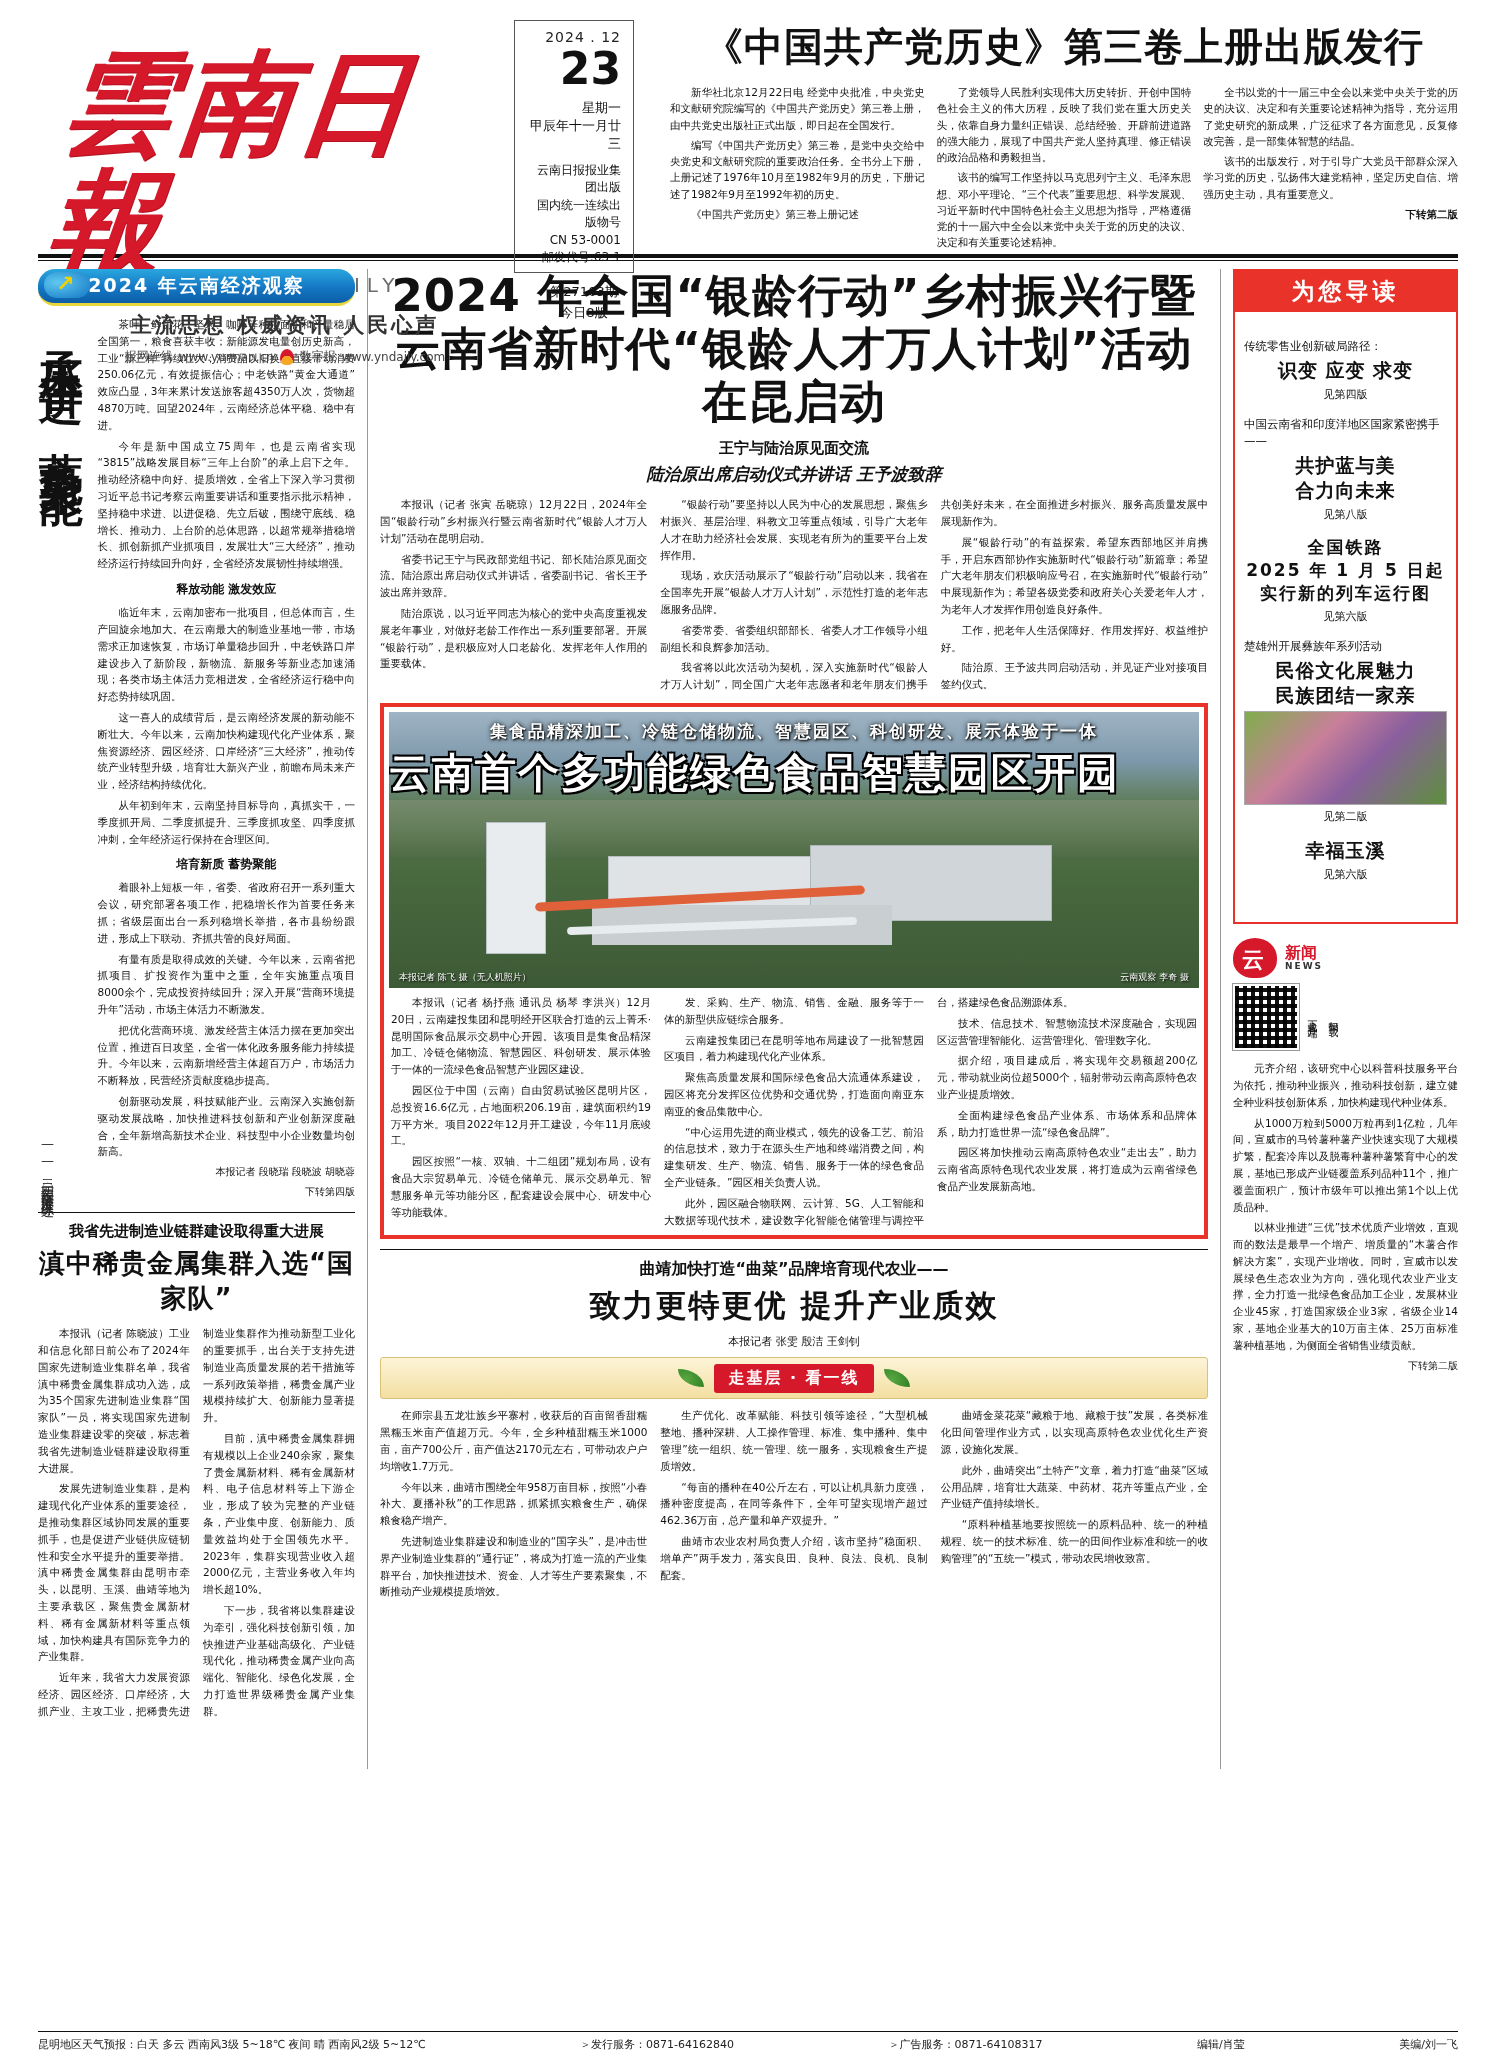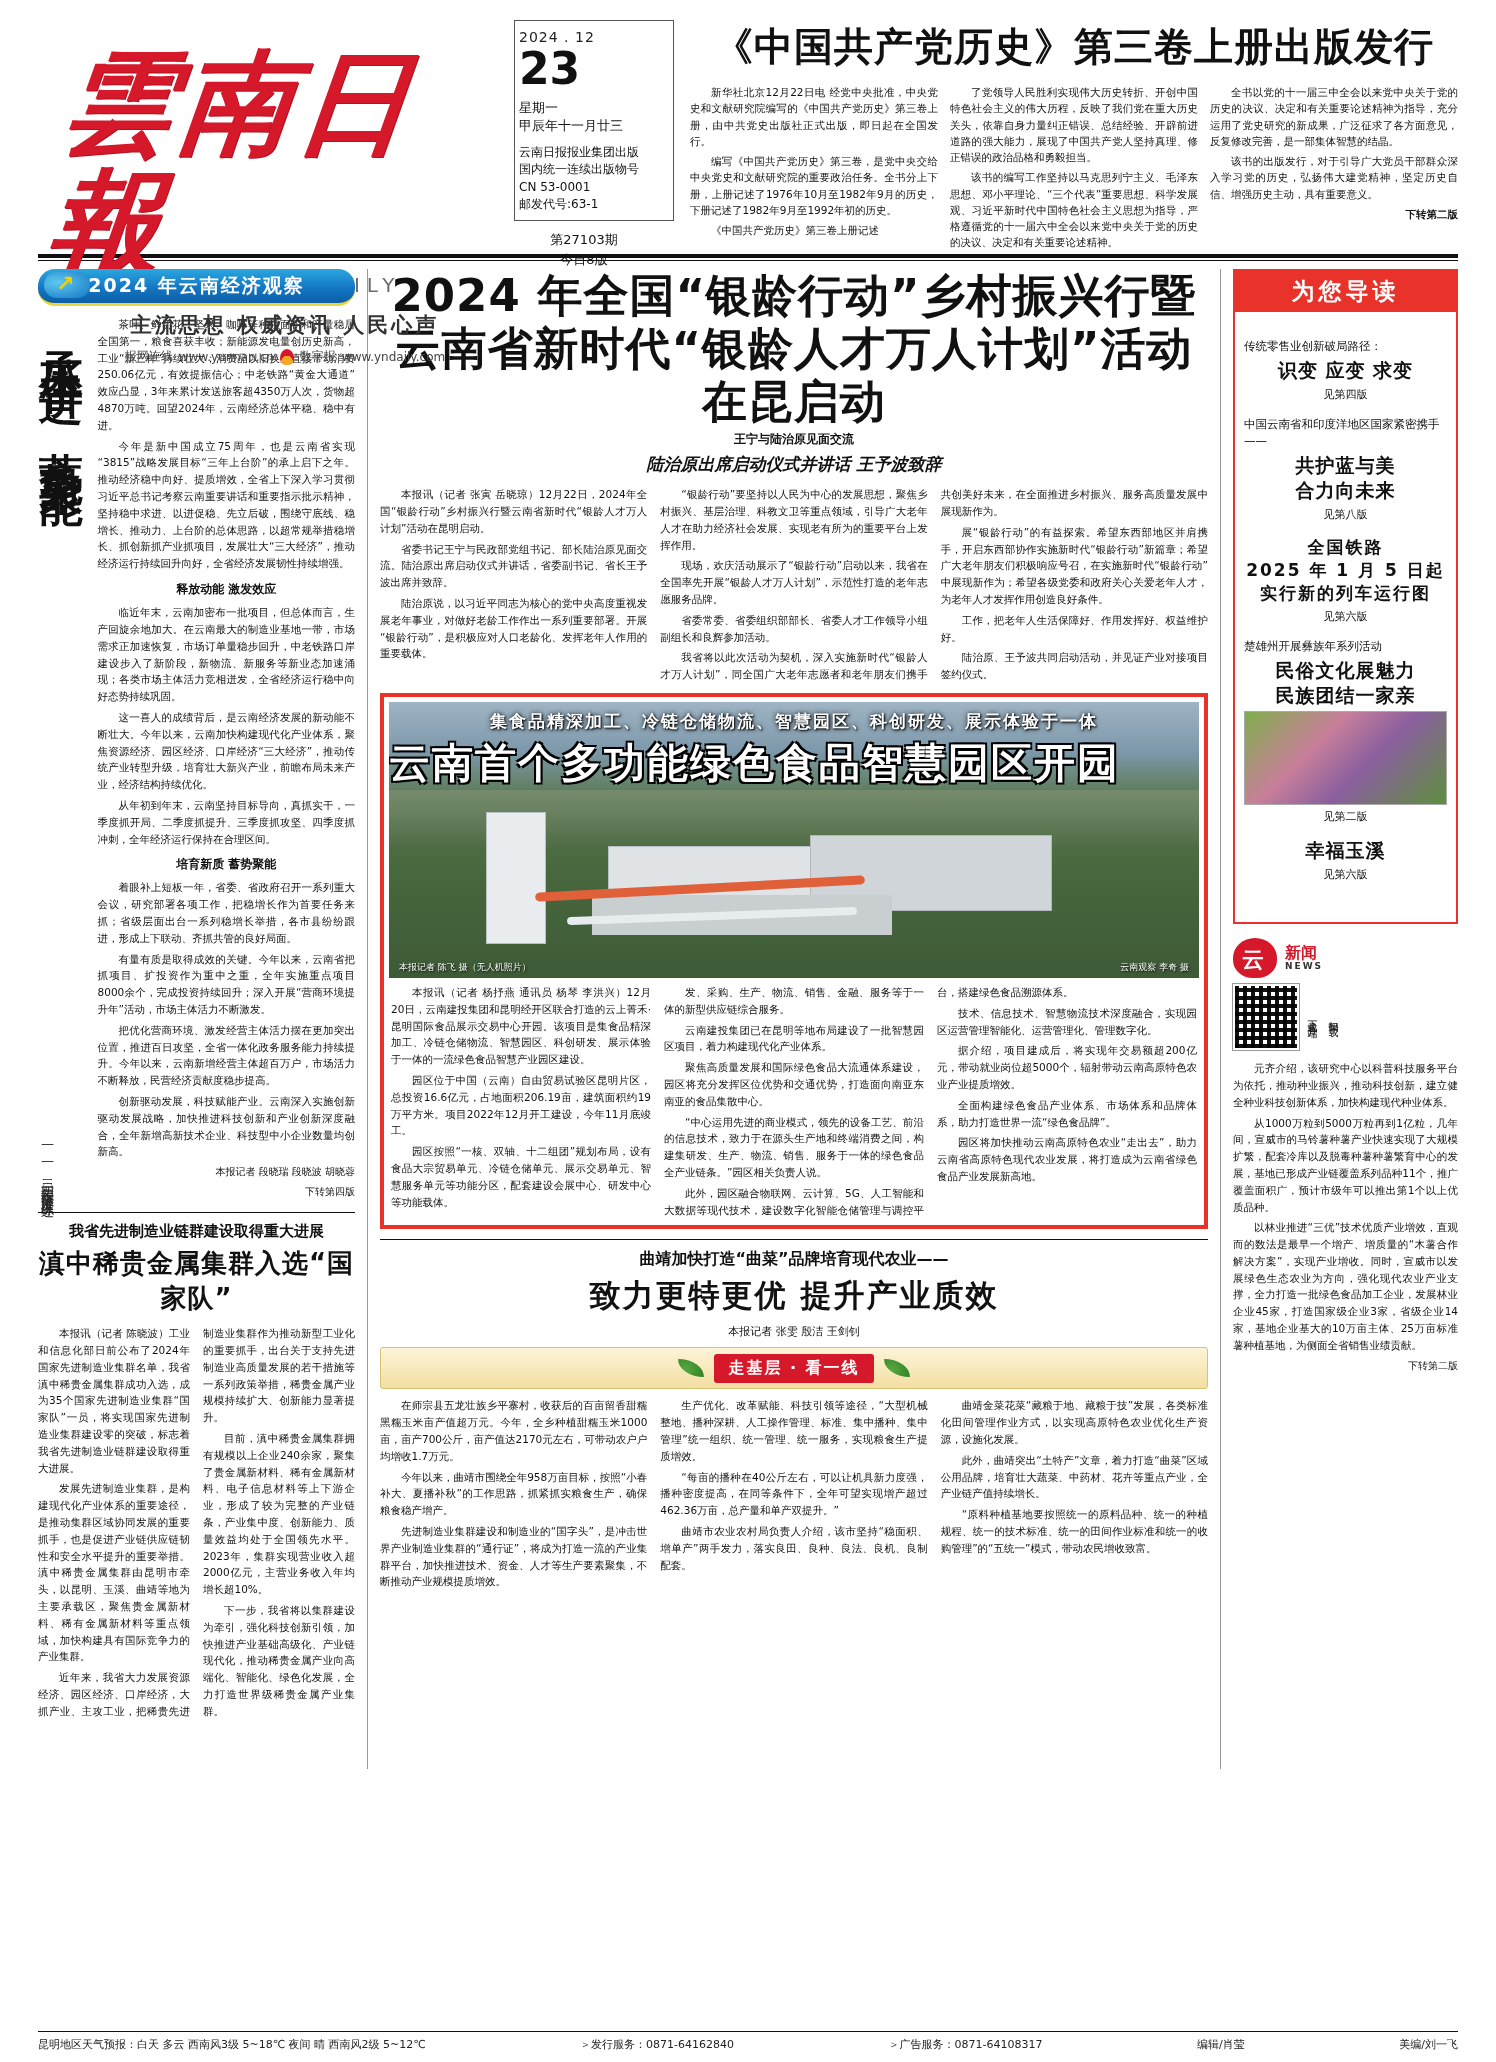--- a/index.html
+++ b/index.html
@@ -34,22 +34,22 @@
   }
   .logo-links{
     display:flex;align-items:center;justify-content:center;gap:6px;
     font-size:12px;color:#444;margin-top:9px;margin-left:24px;
   }
   .yn-flame{display:inline-block;width:14px;height:16px;background:
     radial-gradient(circle at 50% 80%,#f5a623 0 40%,#d6182b 41% 100%);
     border-radius:50% 50% 45% 45%/60% 60% 40% 40%;}
 
   .date-box{
-    width:160px;border:1px solid #555;margin-top:6px;margin-left:6px;
-    text-align:left;padding:8px 4px 6px;box-sizing:border-box;
+    width:120px;border:1px solid #555;margin-top:6px;margin-left:6px;
+    text-align:right;padding:8px 12px 6px;box-sizing:border-box;
   }
   .d-ym{font-size:14px;color:#222;letter-spacing:1px;}
   .d-day{font-size:44px;font-weight:bold;line-height:1;margin:2px 0 8px;}
   .d-week{font-size:13px;}
   .d-lunar{font-size:13px;margin-bottom:9px;}
   .d-pub{font-size:12px;line-height:1.45;}
   .issue-box{width:140px;margin-left:6px;text-align:center;padding-top:9px;font-size:13px;line-height:1.6;}
 
   .top-news{flex:1;padding-left:16px;}
   .top-news h1{
@@ -107,21 +107,21 @@
   .cols2 p{margin:0 0 4px;text-indent:2em;}
   .cols3{column-count:3;column-gap:13px;font-size:10.5px;line-height:1.6;text-align:justify;}
   .cols3 p{margin:0 0 4px;text-indent:2em;}
 
   
   .mh{text-align:center;}
   .mh h2{
     font-size:45px;font-weight:bold;line-height:1.18;margin:0;letter-spacing:1px;
     font-family:"DejaVu Sans","Liberation Sans",sans-serif;
   }
-  .mh .sub1{font-size:12px;font-weight:bold;margin-top:3px;font-family:"DejaVu Serif","Liberation Serif",serif;}
+  .mh .sub1{font-size:15px;font-weight:bold;margin-top:11px;font-family:"DejaVu Serif","Liberation Serif",serif;}
   .mh .sub2{font-size:17px;font-weight:bold;margin-top:5px;margin-bottom:10px;font-family:"DejaVu Serif","Liberation Serif",serif;font-style:italic;}
 
   
   .photo-box{border:4px solid #e8322a;padding:5px;margin:10px 0 8px;}
   .photo{
     position:relative;height:276px;overflow:hidden;
     background:
       linear-gradient(180deg,#9fb4c4 0%,#7d98ab 18%,#5b7a52 34%,#49693f 58%,#3d5a36 100%);
   }
   .photo .ridge{position:absolute;left:0;right:0;top:32%;height:22%;

